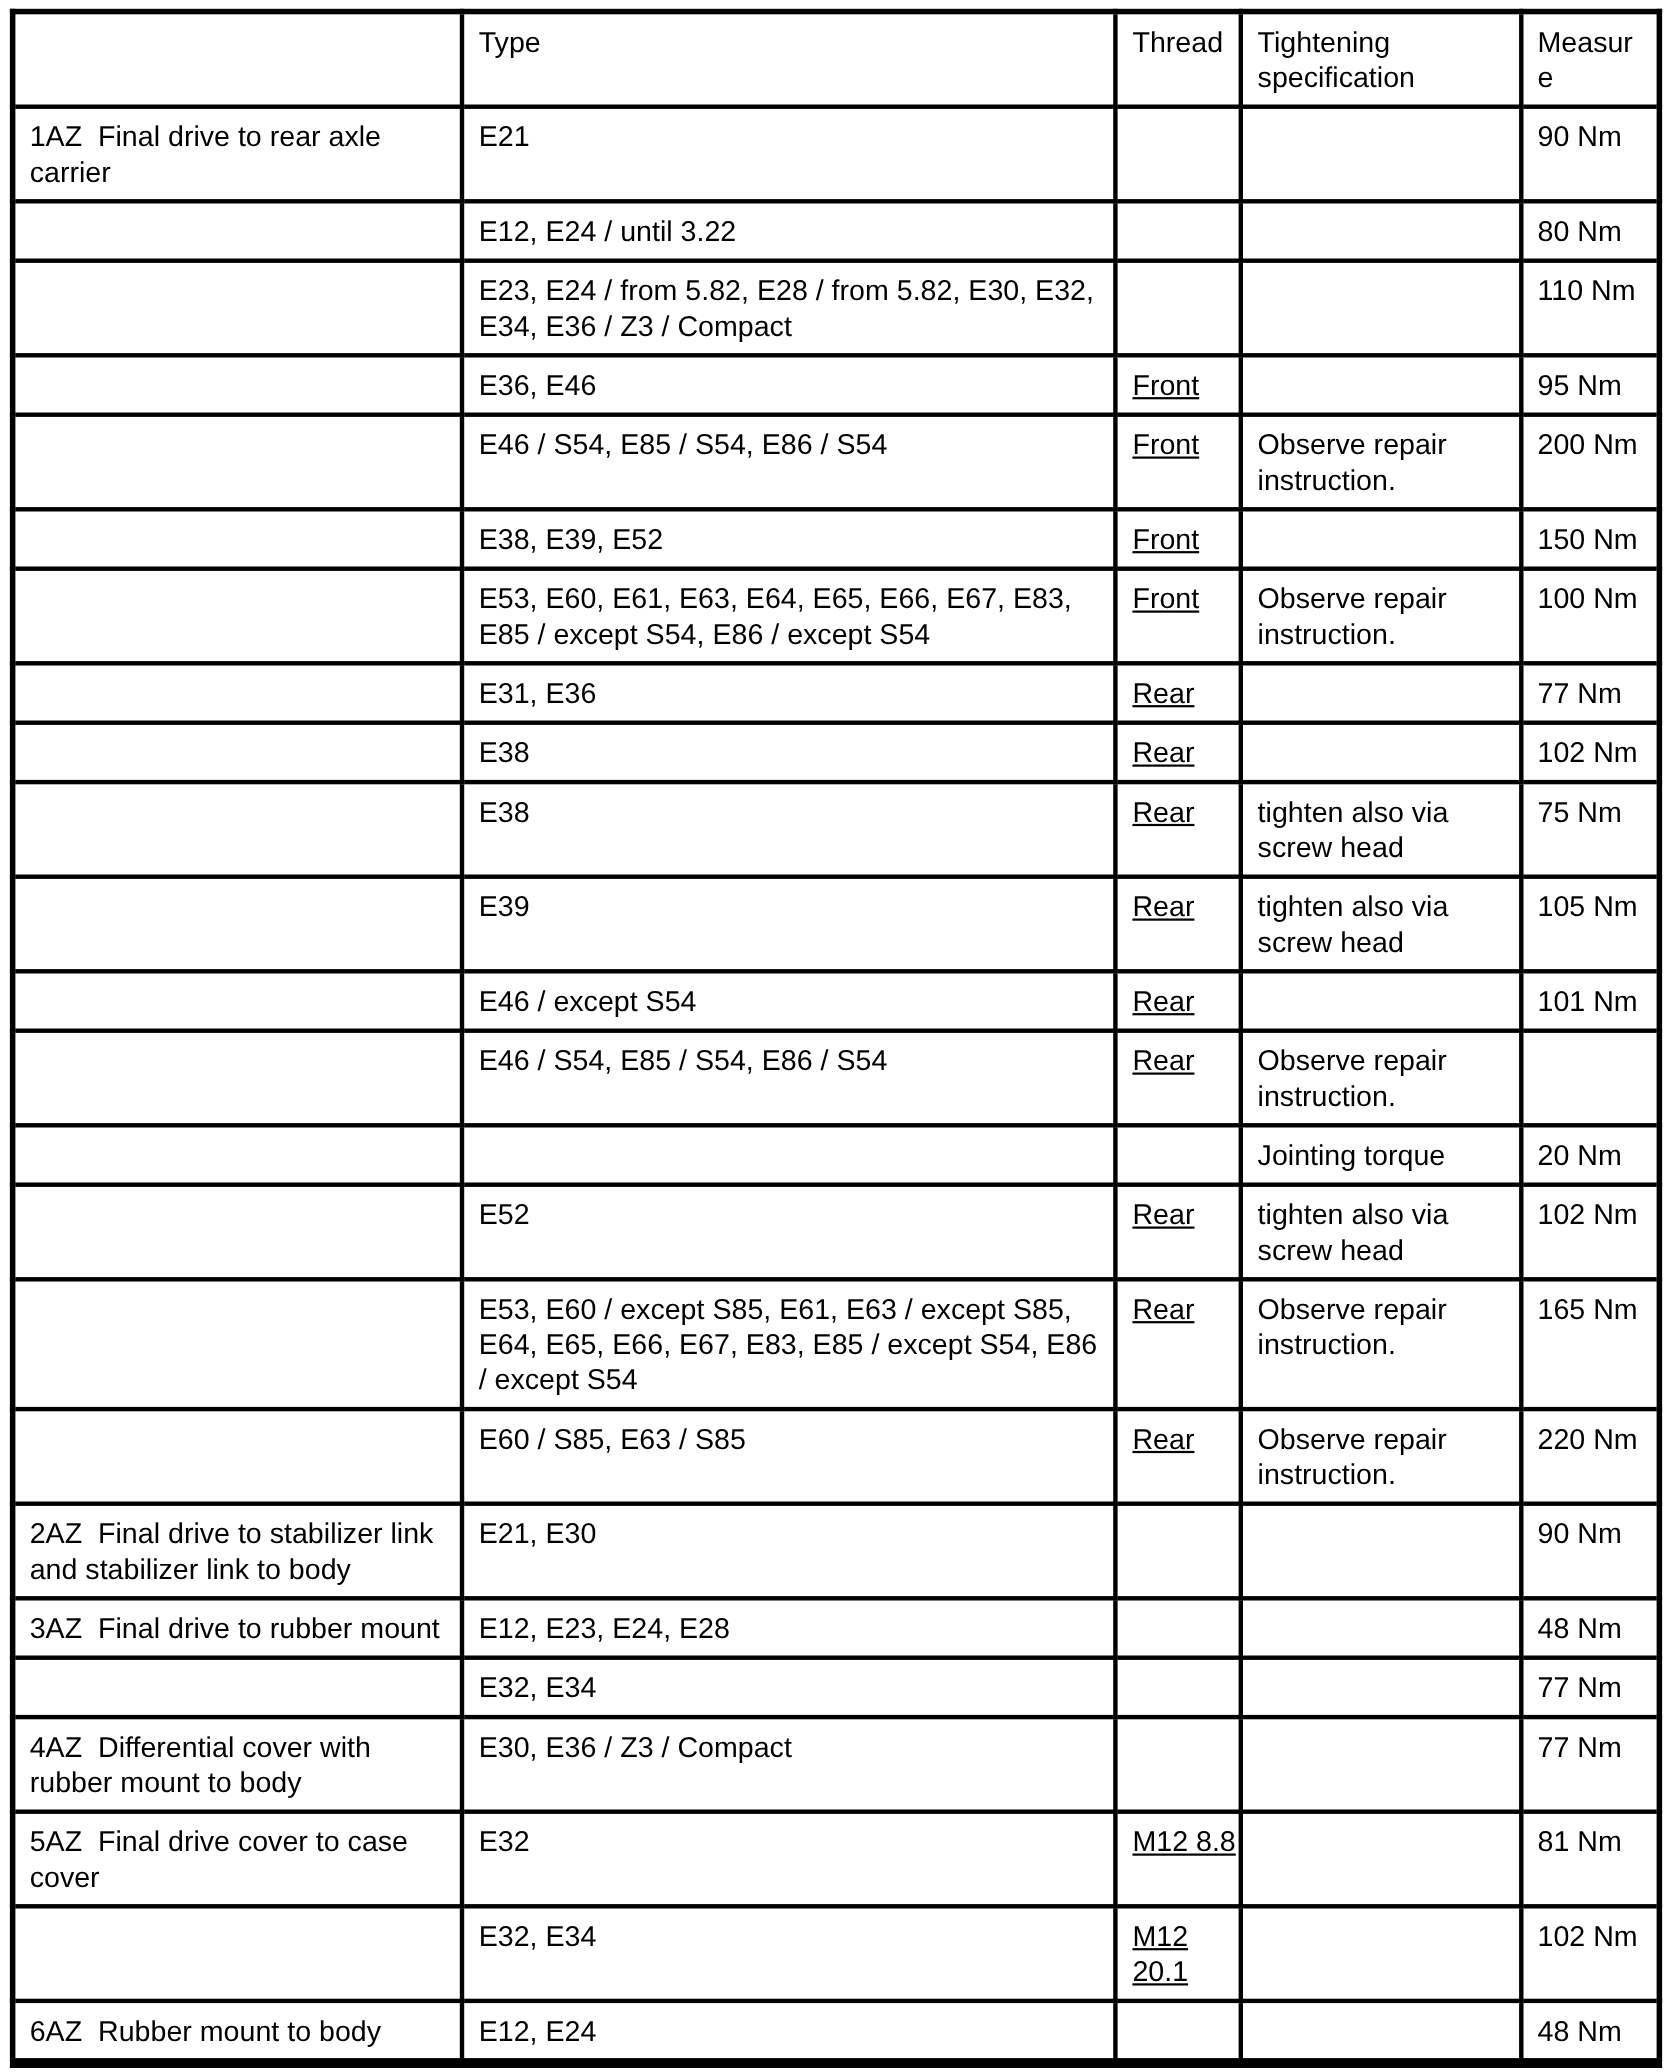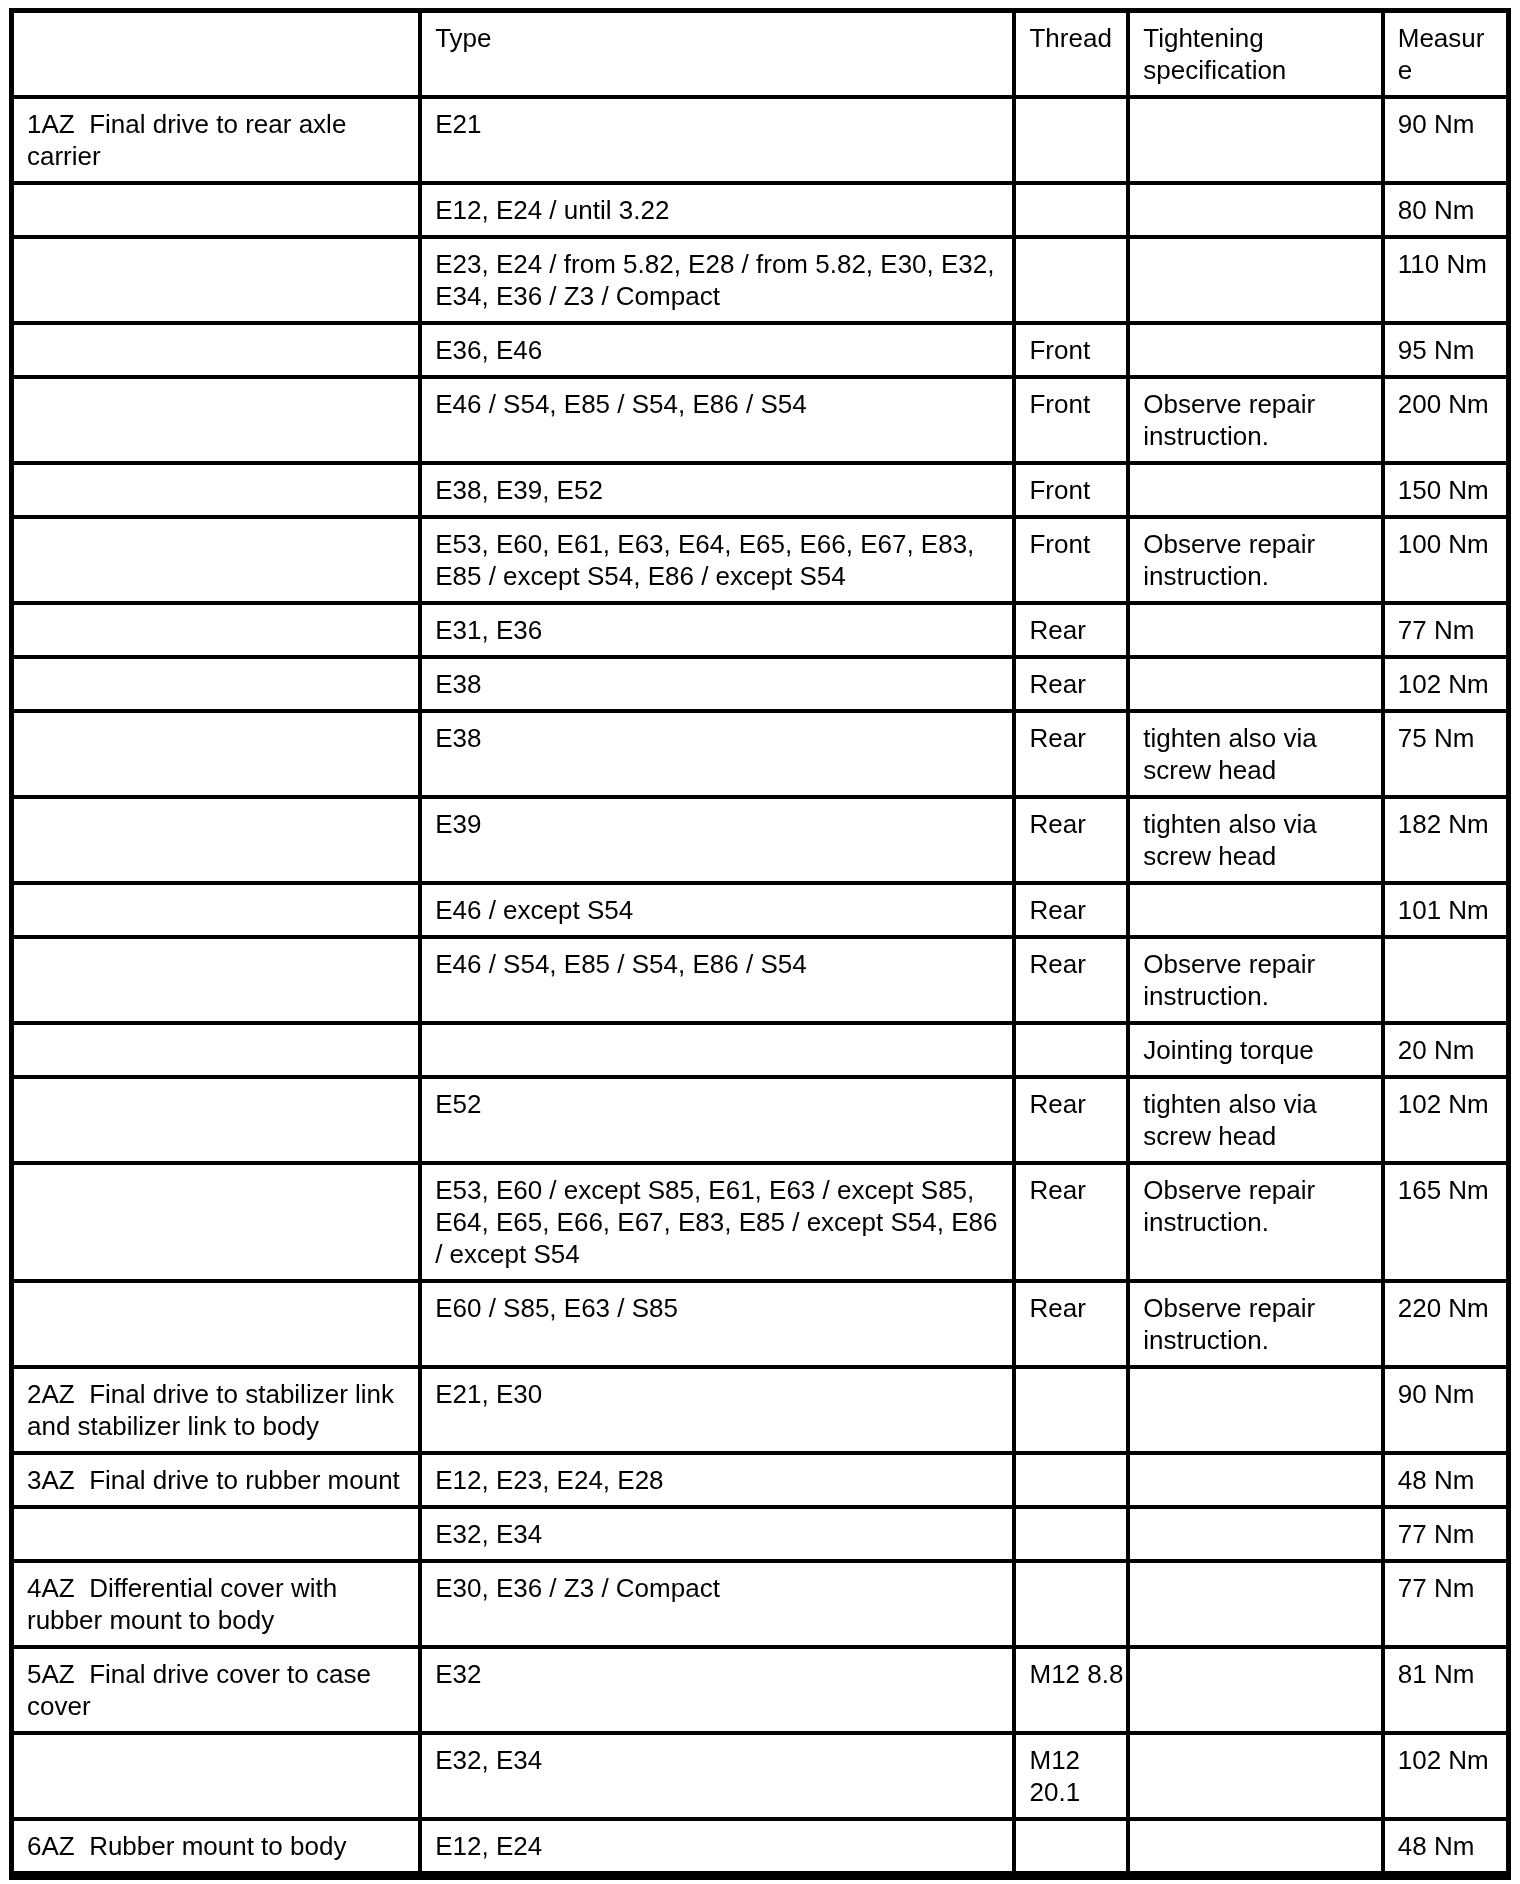--- a/index.html
+++ b/index.html
@@ -29,21 +29,21 @@
     border: 4px solid #000;
     vertical-align: top;
     text-align: left;
     font-size: 26px;
     line-height: 32px;
     font-weight: normal;
     padding: 9px 10px 9px 13px;
     overflow: hidden;
     word-wrap: break-word;
   }
-  table.spec td.thread { padding-right: 2px; }
+  table.spec td.thread { padding-right: 2px; text-decoration: underline; }
   table.spec tr { height: 50px; }
   table.spec thead tr { height: 82px; }
   .label-cell, .type-cell { white-space: pre-wrap; }
 </style>
 </head>
 <body>
 
 <div class="page">
   <table class="spec">
     <colgroup>
@@ -141,21 +141,21 @@
     <td class="thread">Rear</td>
     <td>tighten also via screw head</td>
     <td>75 Nm</td>
   </tr>
 
   <tr>
     <td class="label-cell"></td>
     <td class="type-cell">E39</td>
     <td class="thread">Rear</td>
     <td>tighten also via screw head</td>
-    <td>182 Nm</td>
+    <td>105 Nm</td>
   </tr>
 
   <tr>
     <td class="label-cell"></td>
     <td class="type-cell">E46 / except S54</td>
     <td class="thread">Rear</td>
     <td></td>
     <td>101 Nm</td>
   </tr>
 

